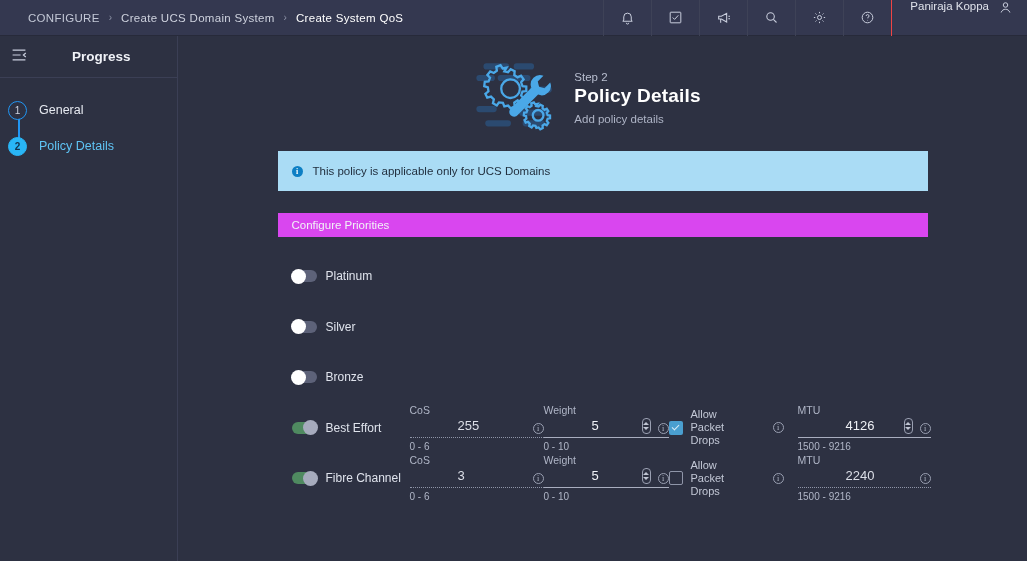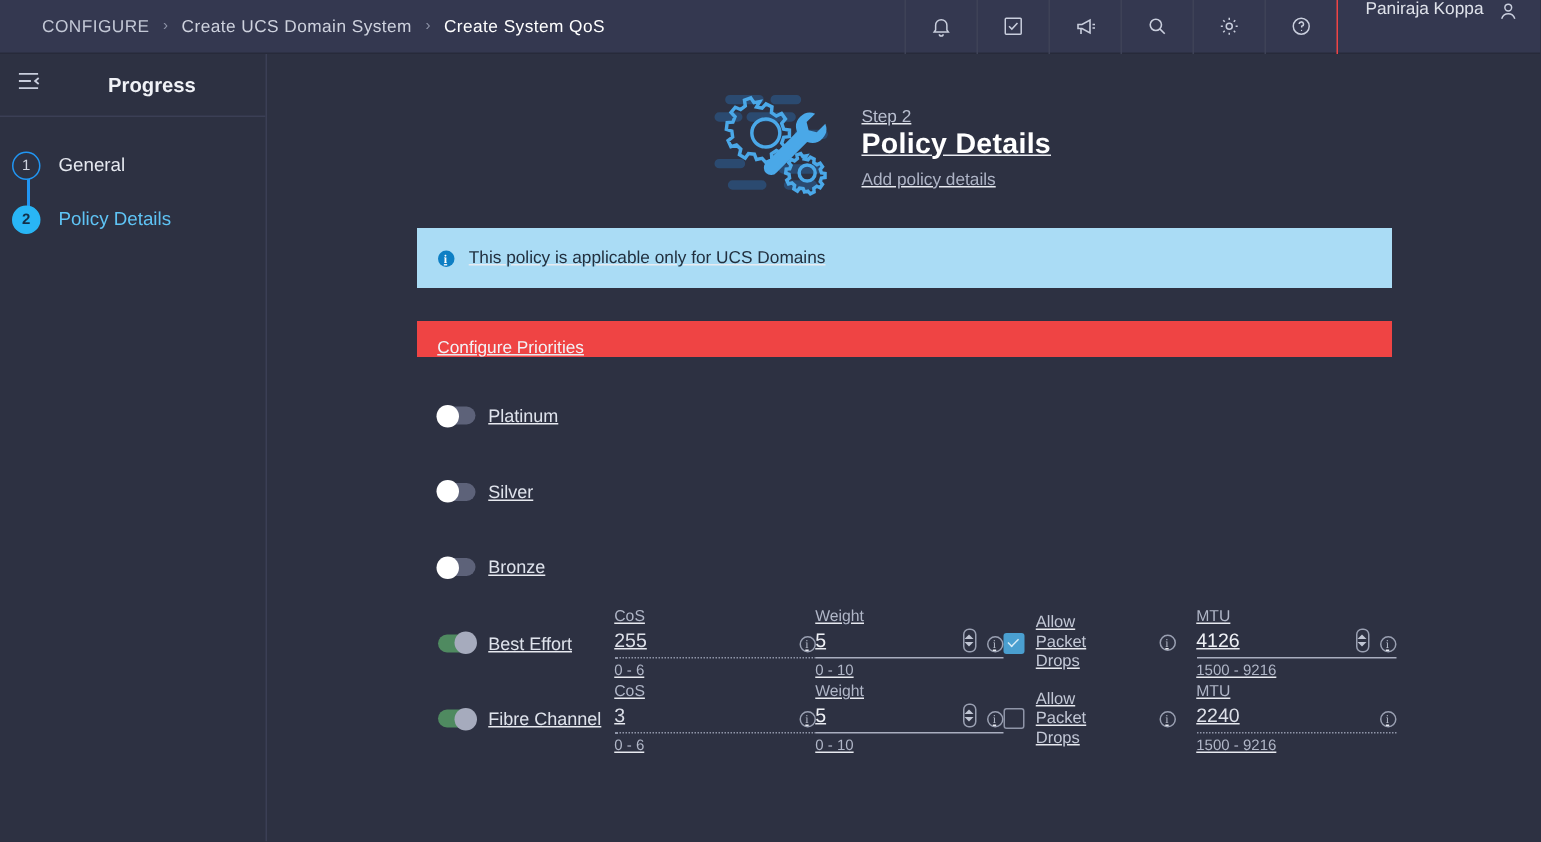--- a/index.html
+++ b/index.html
@@ -63,21 +63,21 @@
   .step-dot.todo { border: 1.6px solid #2196f3; color: #cfd4e0; background: #2d3142; }
   .step-dot.active { background: #29b6f6; color: #13304a; font-weight: bold; border: 1.6px solid #29b6f6; }
   .step-label { font-size: 12.5px; color: #e6e9f0; }
   .step-label.active { color: #5fc4f5; }
   .step-line {
     position: absolute; left: 17.5px; top: 41px;
     width: 2px; height: 25px; background: #2196f3; z-index: 1;
   }
 
   
-  .main { flex: 1; height: 100%; position: relative; overflow: hidden; text-decoration: underline; }
+  .main { flex: 1; height: 100%; position: relative; overflow: hidden; }
   .page-head {
     display: flex; align-items: center; justify-content: center;
     gap: 18px; padding-top: 18px; padding-right: 30px;
   }
   .head-text { padding-top: 4px; }
   .step-kicker { font-size: 11.5px; color: #b9bfd0; margin-bottom: 2px; }
   .page-title { font-size: 19px; font-weight: bold; color: #ffffff; letter-spacing: .2px; }
   .page-sub { font-size: 11.5px; color: #aeb4c6; margin-top: 6px; }
 
   .content { width: 650px; margin: 0 auto; margin-top: 13px; }
@@ -88,22 +88,22 @@
     padding: 0 14px; font-size: 11.5px;
   }
   .info-dot {
     width: 11px; height: 11px; border-radius: 50%;
     background: #0d7fc4; color: #fff; flex: none;
     display: flex; align-items: center; justify-content: center;
     font-size: 8px; font-weight: bold; font-family: "Liberation Serif", serif;
   }
 
   .section-bar {
-    margin-top: 22px; height: 24px; background: #ef4444;
-    display: flex; align-items: flex-end; padding: 0 14px;
+    margin-top: 22px; height: 24px; background: #d946ef;
+    display: flex; align-items: center; padding: 0 14px;
     font-size: 11.5px; color: #f2f3f7;
   }
 
   .rows { margin-top: 14px; padding-left: 14px; }
   .prio-row { display: flex; align-items: center; height: 50.5px; }
   .prio-row.simple { height: 50.5px; }
 
   .toggle {
     width: 25px; height: 12px; border-radius: 7px;
     position: relative; flex: none; margin-right: 9px;
@@ -117,21 +117,21 @@
   .toggle.off .knob { left: -1px; background: #ffffff; }
   .toggle.on  .knob { left: 11px; background: #a6abbd; }
 
   .prio-name { font-size: 12px; color: #dfe3ec; width: 84px; flex: none; }
 
   .field { position: relative; flex: none; }
   .field-label { font-size: 10.5px; color: #b0b6c7; margin-bottom: 2px; }
   .field-line { display: flex; align-items: flex-end; }
   .field-val {
     font-size: 13px; color: #eef0f5; line-height: 16px;
-    flex: 1; white-space: nowrap;
+    flex: 1; white-space: nowrap; margin-left: 48px;
   }
   .field-val.dim { color: #dcdfe8; }
   .underline { height: 1px; margin-top: 3px; }
   .underline.solid { background: #a9aebf; }
   .underline.dotted { border-top: 1.4px dotted #8f95a8; height: 0; }
   .field-hint { font-size: 10px; color: #b0b6c7; margin-top: 3px; }
 
   .stepper {
     width: 9px; height: 16px; border: 1px solid #9aa0b2; border-radius: 4px;
     display: flex; flex-direction: column; align-items: center; justify-content: center;

